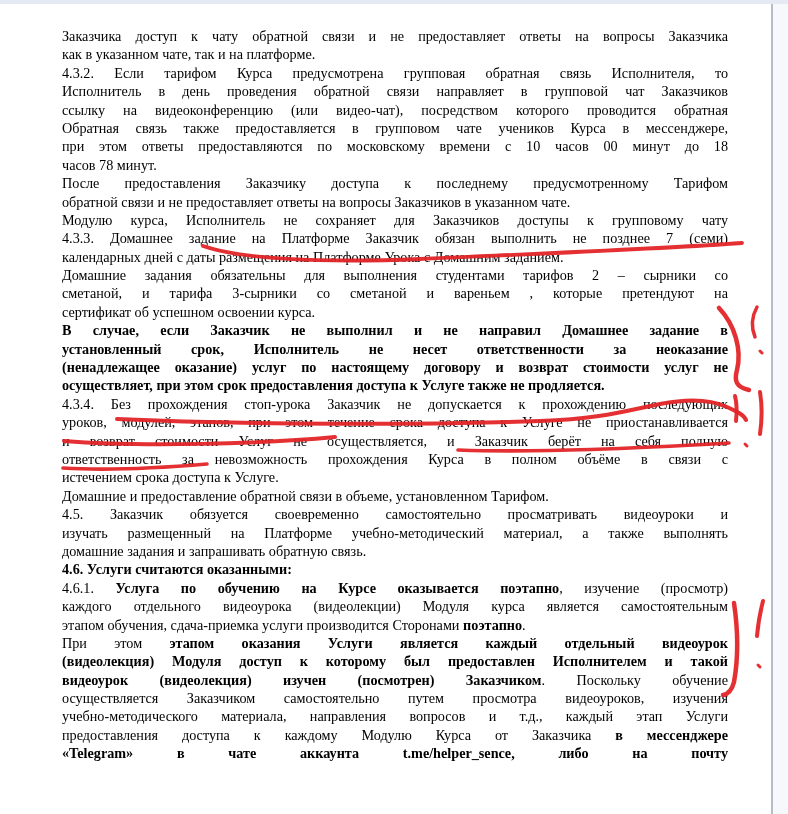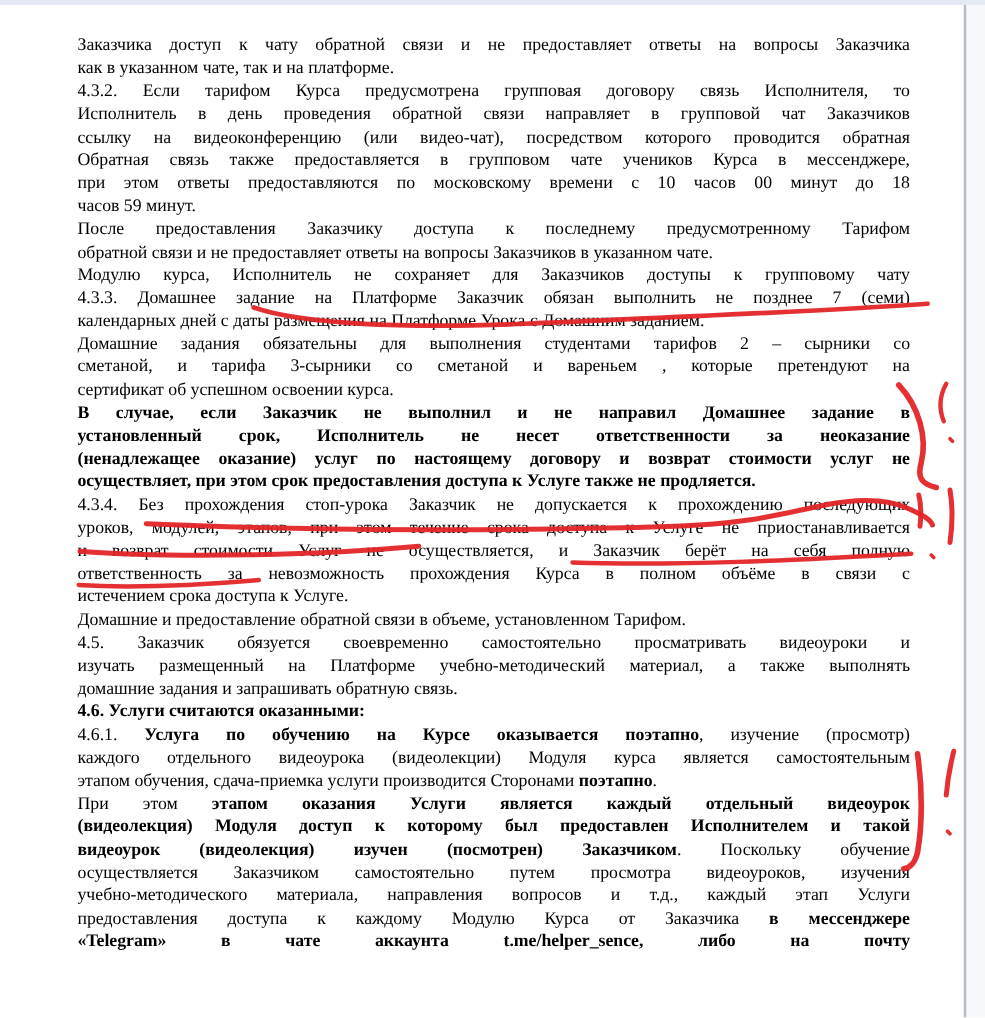--- a/index.html
+++ b/index.html
@@ -30,26 +30,26 @@
 </style>
 </head>
 <body>
 
 <div class="top-strip" style="background: rgb(229, 233, 244);"></div>
 <div class="right-rail" style="background: rgb(247, 248, 252); border-left-color: rgb(185, 188, 198);"></div>
 
 <div class="doc" id="doc">
     <div class="line"><span>Заказчика доступ к чату обратной связи и не предоставляет ответы на вопросы Заказчика</span></div>
     <div class="line end"><span>как в указанном чате, так и на платформе.</span></div>
-    <div class="line"><span>4.3.2. Если тарифом Курса предусмотрена групповая договору связь Исполнителя, то</span></div>
+    <div class="line"><span>4.3.2. Если тарифом Курса предусмотрена групповая обратная связь Исполнителя, то</span></div>
     <div class="line"><span>Исполнитель в день проведения обратной связи направляет в групповой чат Заказчиков</span></div>
     <div class="line"><span>ссылку на видеоконференцию (или видео-чат), посредством которого проводится обратная</span></div>
     <div class="line"><span>Обратная связь также предоставляется в групповом чате учеников Курса в мессенджере,</span></div>
     <div class="line"><span>при этом ответы предоставляются по московскому времени с 10 часов 00 минут до 18</span></div>
-    <div class="line end"><span>часов 59 минут.</span></div>
+    <div class="line end"><span>часов 78 минут.</span></div>
     <div class="line"><span>После предоставления Заказчику доступа к последнему предусмотренному Тарифом</span></div>
     <div class="line end"><span>обратной связи и не предоставляет ответы на вопросы Заказчиков в указанном чате.</span></div>
     <div class="line"><span>Модулю курса, Исполнитель не сохраняет для Заказчиков доступы к групповому чату</span></div>
     <div class="line"><span>4.3.3. Домашнее задание на </span><span class="u">Платформе Заказчик обязан выполнить не позднее 7 (семи)</span></div>
     <div class="line end"><span>календарных дней с даты </span><span class="u">размещения на Платформе Урока с Домашним заданием</span><span>.</span></div>
     <div class="line"><span>Домашние задания обязательны для выполнения студентами тарифов 2 – сырники со</span></div>
     <div class="line"><span>сметаной, и тарифа 3-сырники со сметаной и вареньем , которые претендуют на</span></div>
     <div class="line end"><span>сертификат об успешном освоении курса.</span></div>
     <div class="line"><span class="b">В случае, если Заказчик не выполнил и не направил Домашнее задание в</span></div>
     <div class="line"><span class="b">установленный срок, Исполнитель не несет ответственности за неоказание</span></div>

